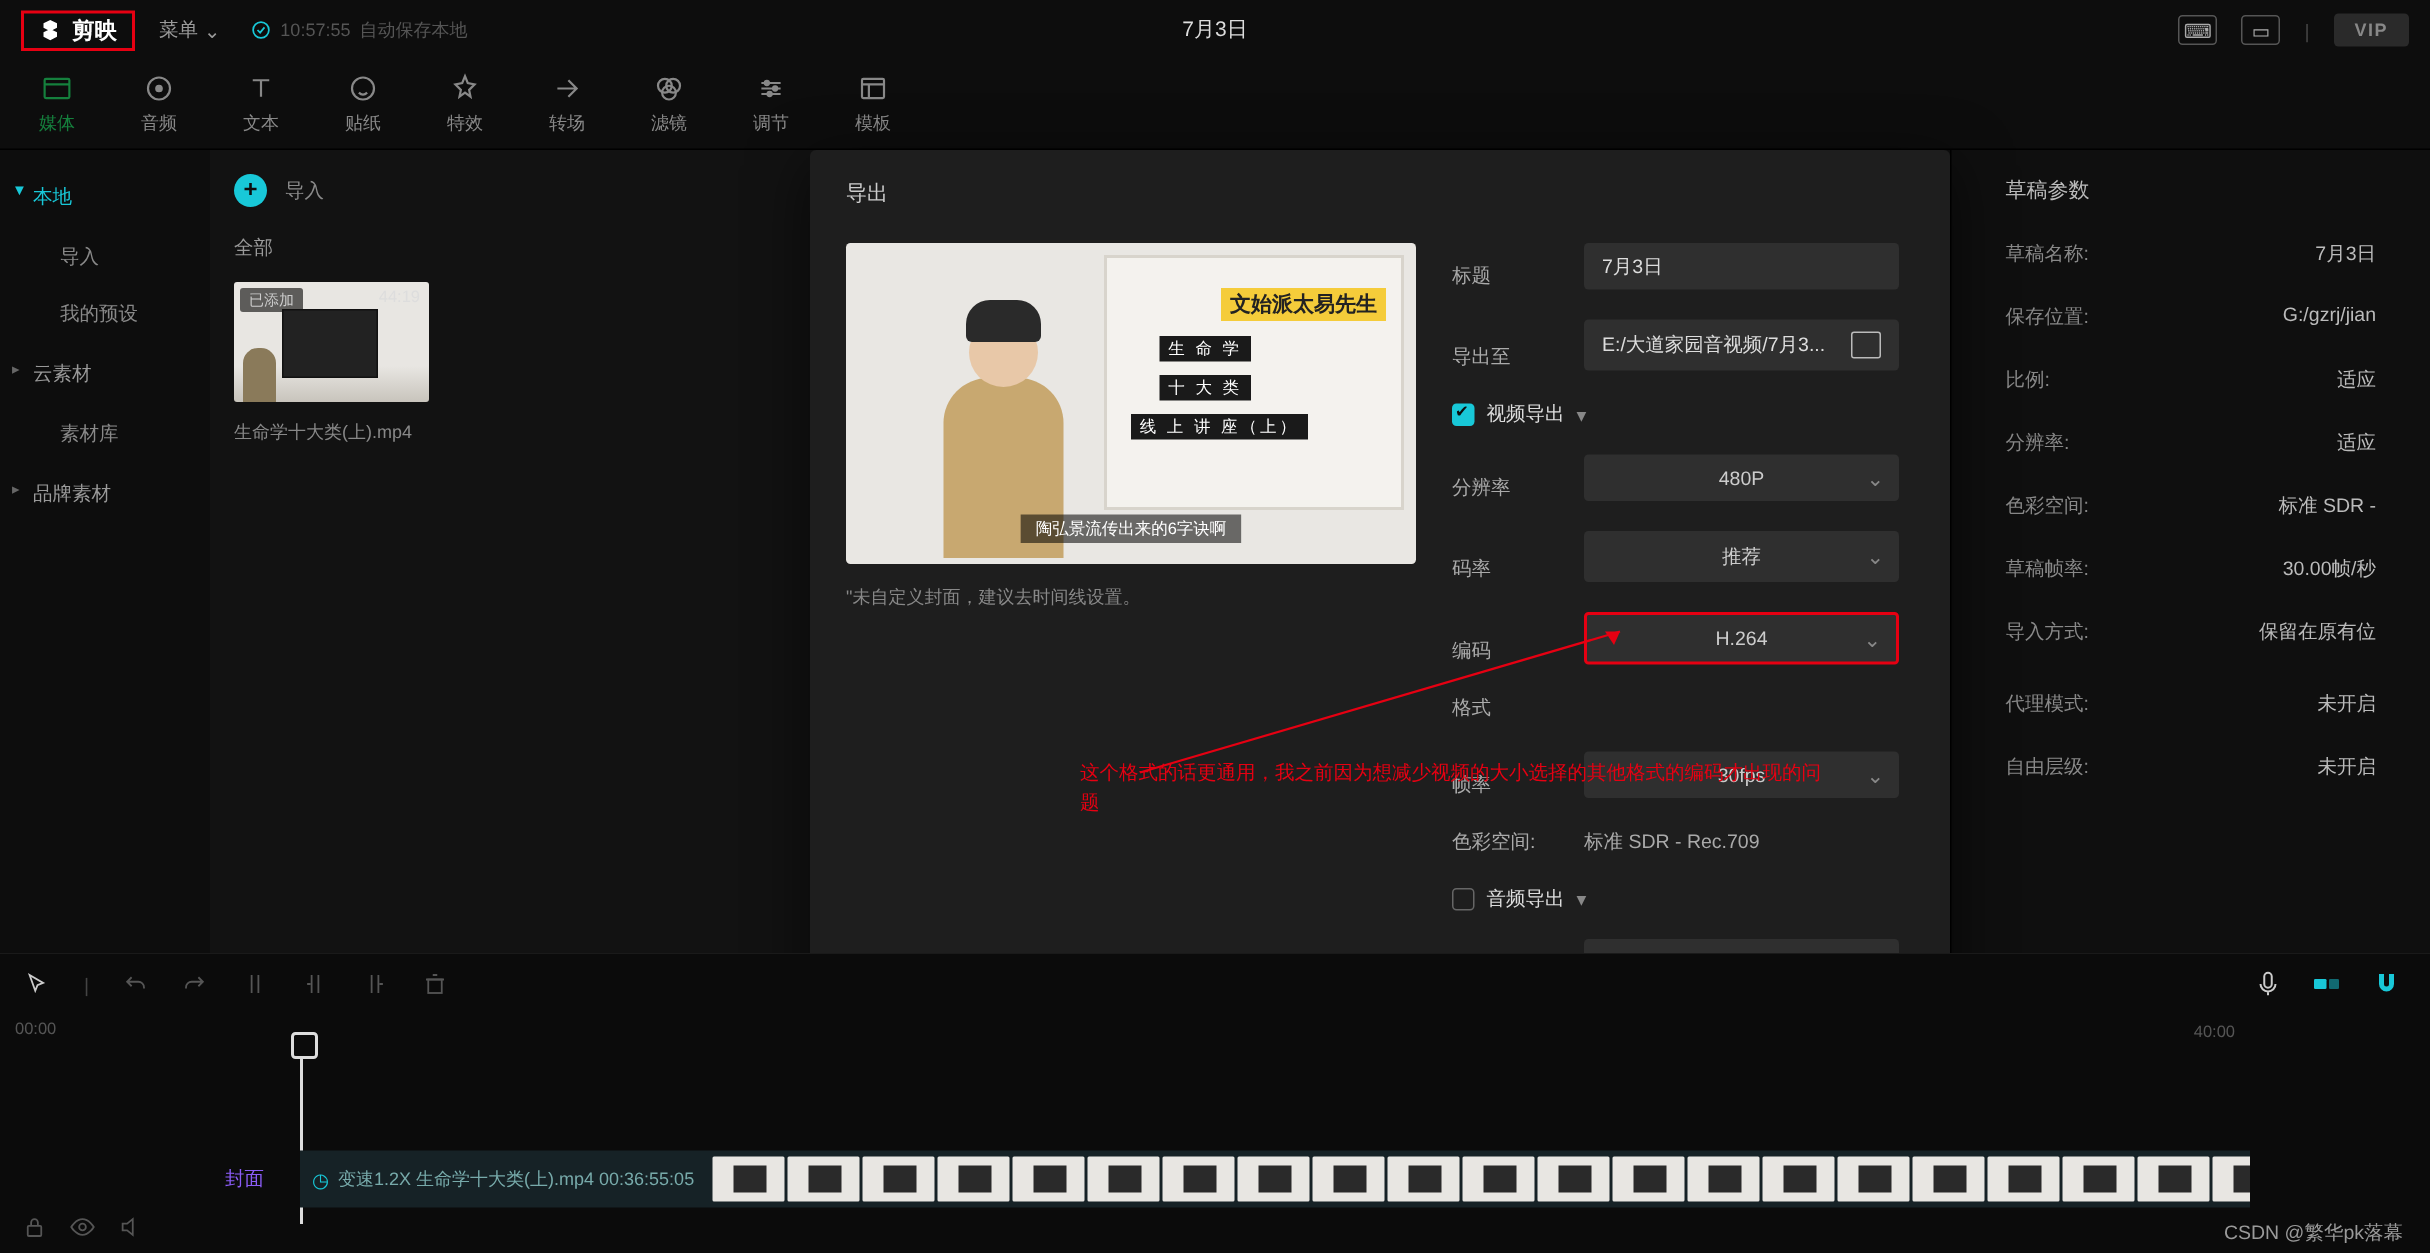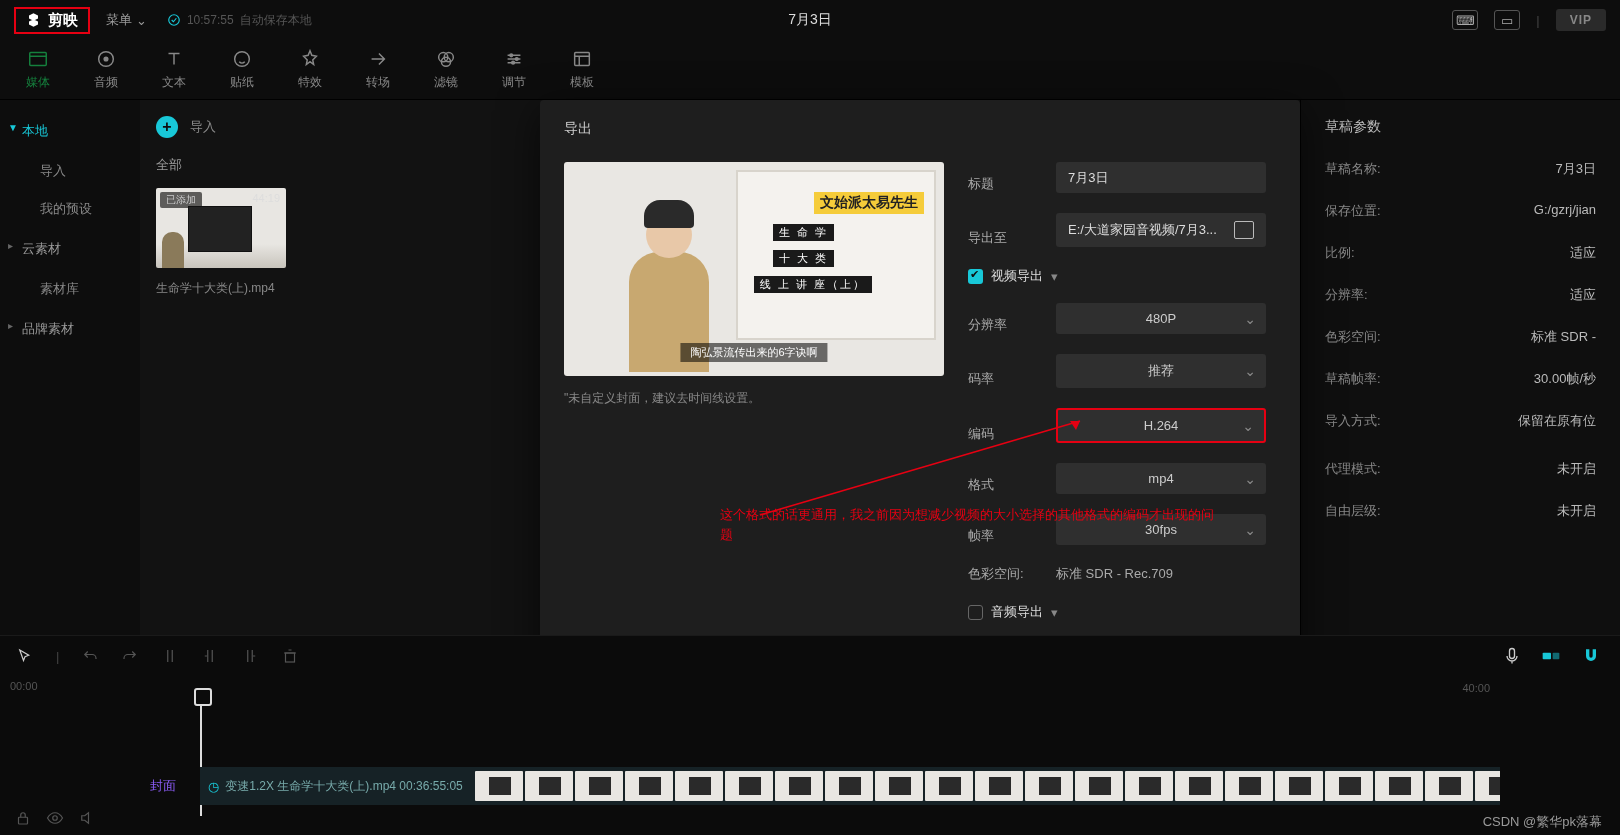--- a/index.html
+++ b/index.html
@@ -41,21 +41,21 @@
 .thumb-img .tag { position:absolute; top:4px; left:4px; background:rgba(0,0,0,.6); color:#ccc; font-size:10px; padding:1px 6px; border-radius:2px; }
 .thumb-img .dur { position:absolute; top:4px; right:6px; color:#ddd; font-size:11px; }
 .thumb-img .mini { position:absolute; left:32px; top:18px; width:64px; height:46px; background:#222; border:1px solid #111; }
 .thumb-img .person { position:absolute; left:6px; bottom:0; width:22px; height:36px; background:#8a7a5a; border-radius:10px 10px 0 0; }
 .thumb-name { margin-top:12px; color:#888; font-size:12px; white-space:nowrap; overflow:hidden; text-overflow:ellipsis; }
 
 .player { flex:1; background:#0f0f0f; border-left:1px solid #000; padding:16px 20px; position:relative; }
 .player-head { color:#aaa; font-size:14px; }
 .player-menu { position:absolute; right:16px; top:16px; color:#666; cursor:pointer; }
 
-.right-panel { flex:0 0 320px; background:#0f0f0f; border-left:1px solid #000; padding:18px 24px; color:#888; }
+.right-panel { flex:0 0 320px; background:#0f0f0f; border-left:1px solid #000; padding:18px 36px; color:#888; }
 .right-panel h4 { color:#bbb; font-weight:normal; font-size:14px; margin-bottom:24px; }
 .right-panel .row { display:flex; justify-content:space-between; margin-bottom:24px; font-size:13px; }
 .right-panel .row .v { color:#bbb; white-space:nowrap; overflow:hidden; text-overflow:ellipsis; max-width:160px; }
 
 
 .export { position:absolute; left:540px; top:100px; width:760px; height:680px; background:#1e1e1e; border-radius:4px; padding:20px 24px; box-shadow:0 10px 40px rgba(0,0,0,.6); }
 .export-title { color:#ccc; font-size:14px; margin-bottom:24px; }
 .export-body { display:flex; gap:24px; height:calc(100% - 40px); }
 .export-preview { flex:0 0 380px; }
 .preview-img { width:380px; height:214px; background:#e9e7e3; border-radius:3px; position:relative; overflow:hidden; }
@@ -337,23 +337,20 @@
           </div>
         </div>
       <div class="frow">
           <div class="lab">编码</div>
           <div class="sel boxed">
             <span>H.264</span>
           </div>
         </div>
       <div class="frow">
           <div class="lab">格式</div>
-          <div class="sel">
-            <span>mp4</span>
-          </div>
         </div>
       <div class="frow">
           <div class="lab">帧率</div>
           <div class="sel">
             <span>30fps</span>
           </div>
         </div>
       <div class="static-row">
           <div class="lab">色彩空间:</div>
           <div class="val">标准 SDR - Rec.709</div>

